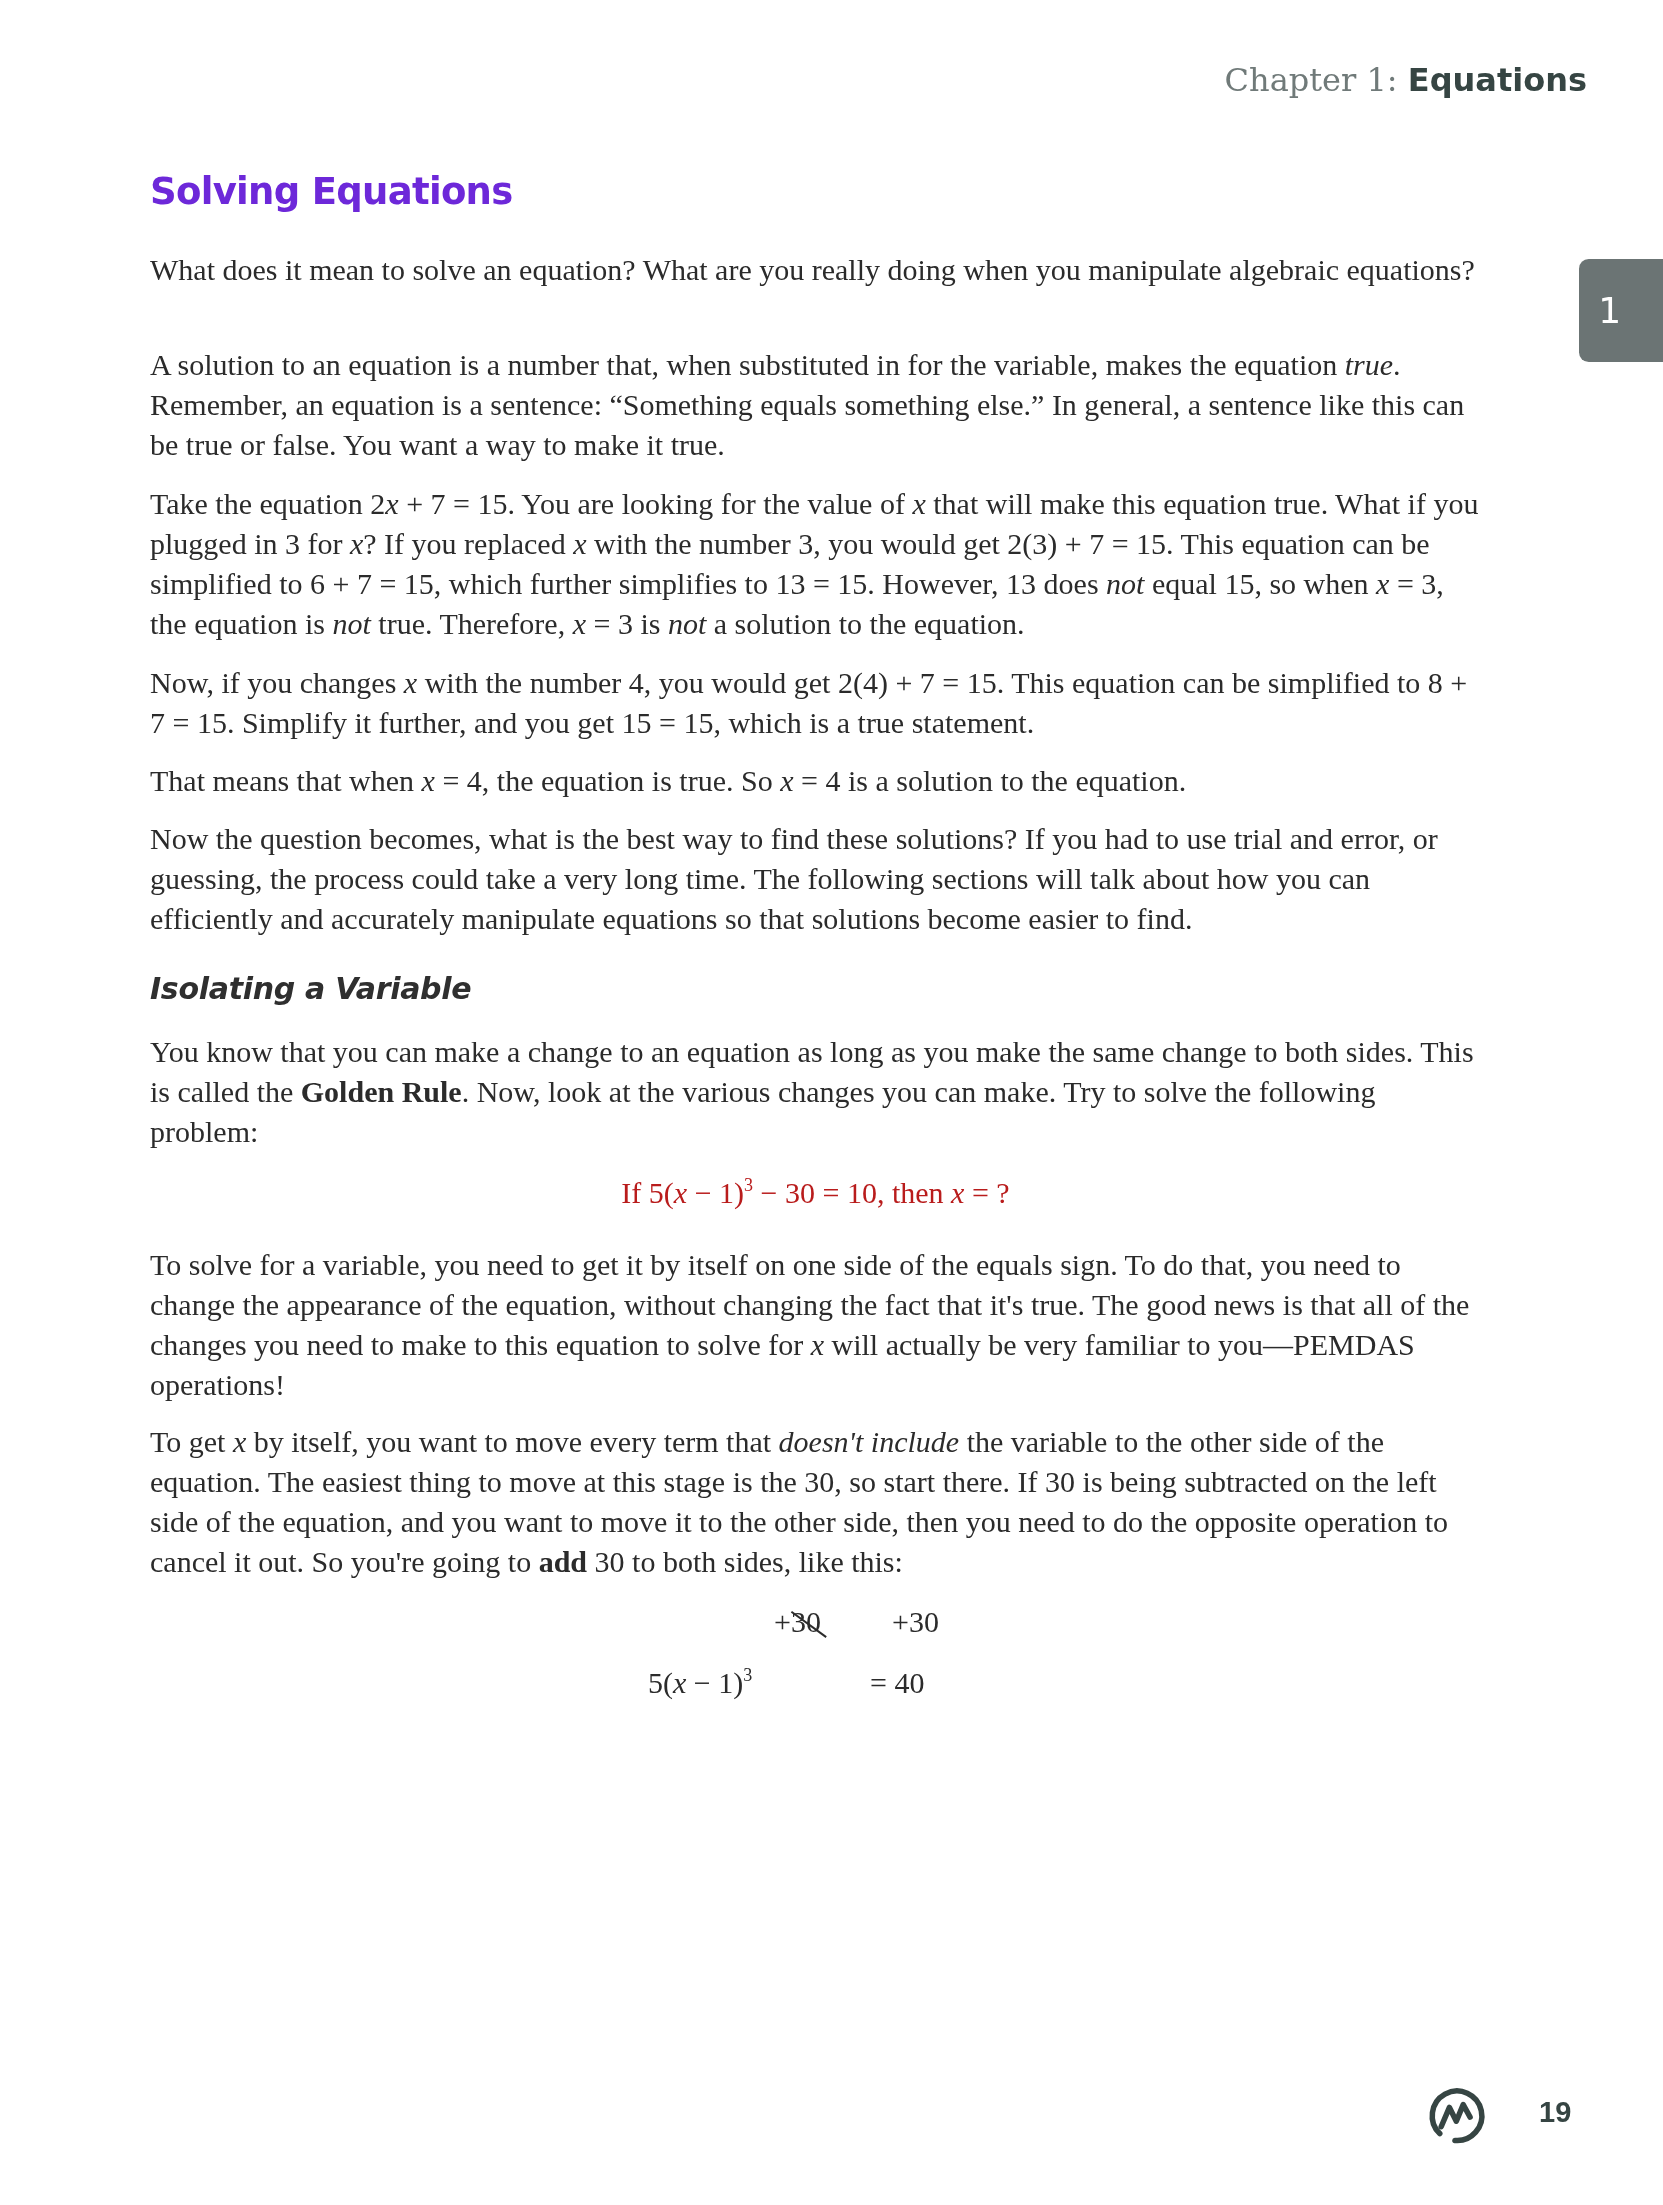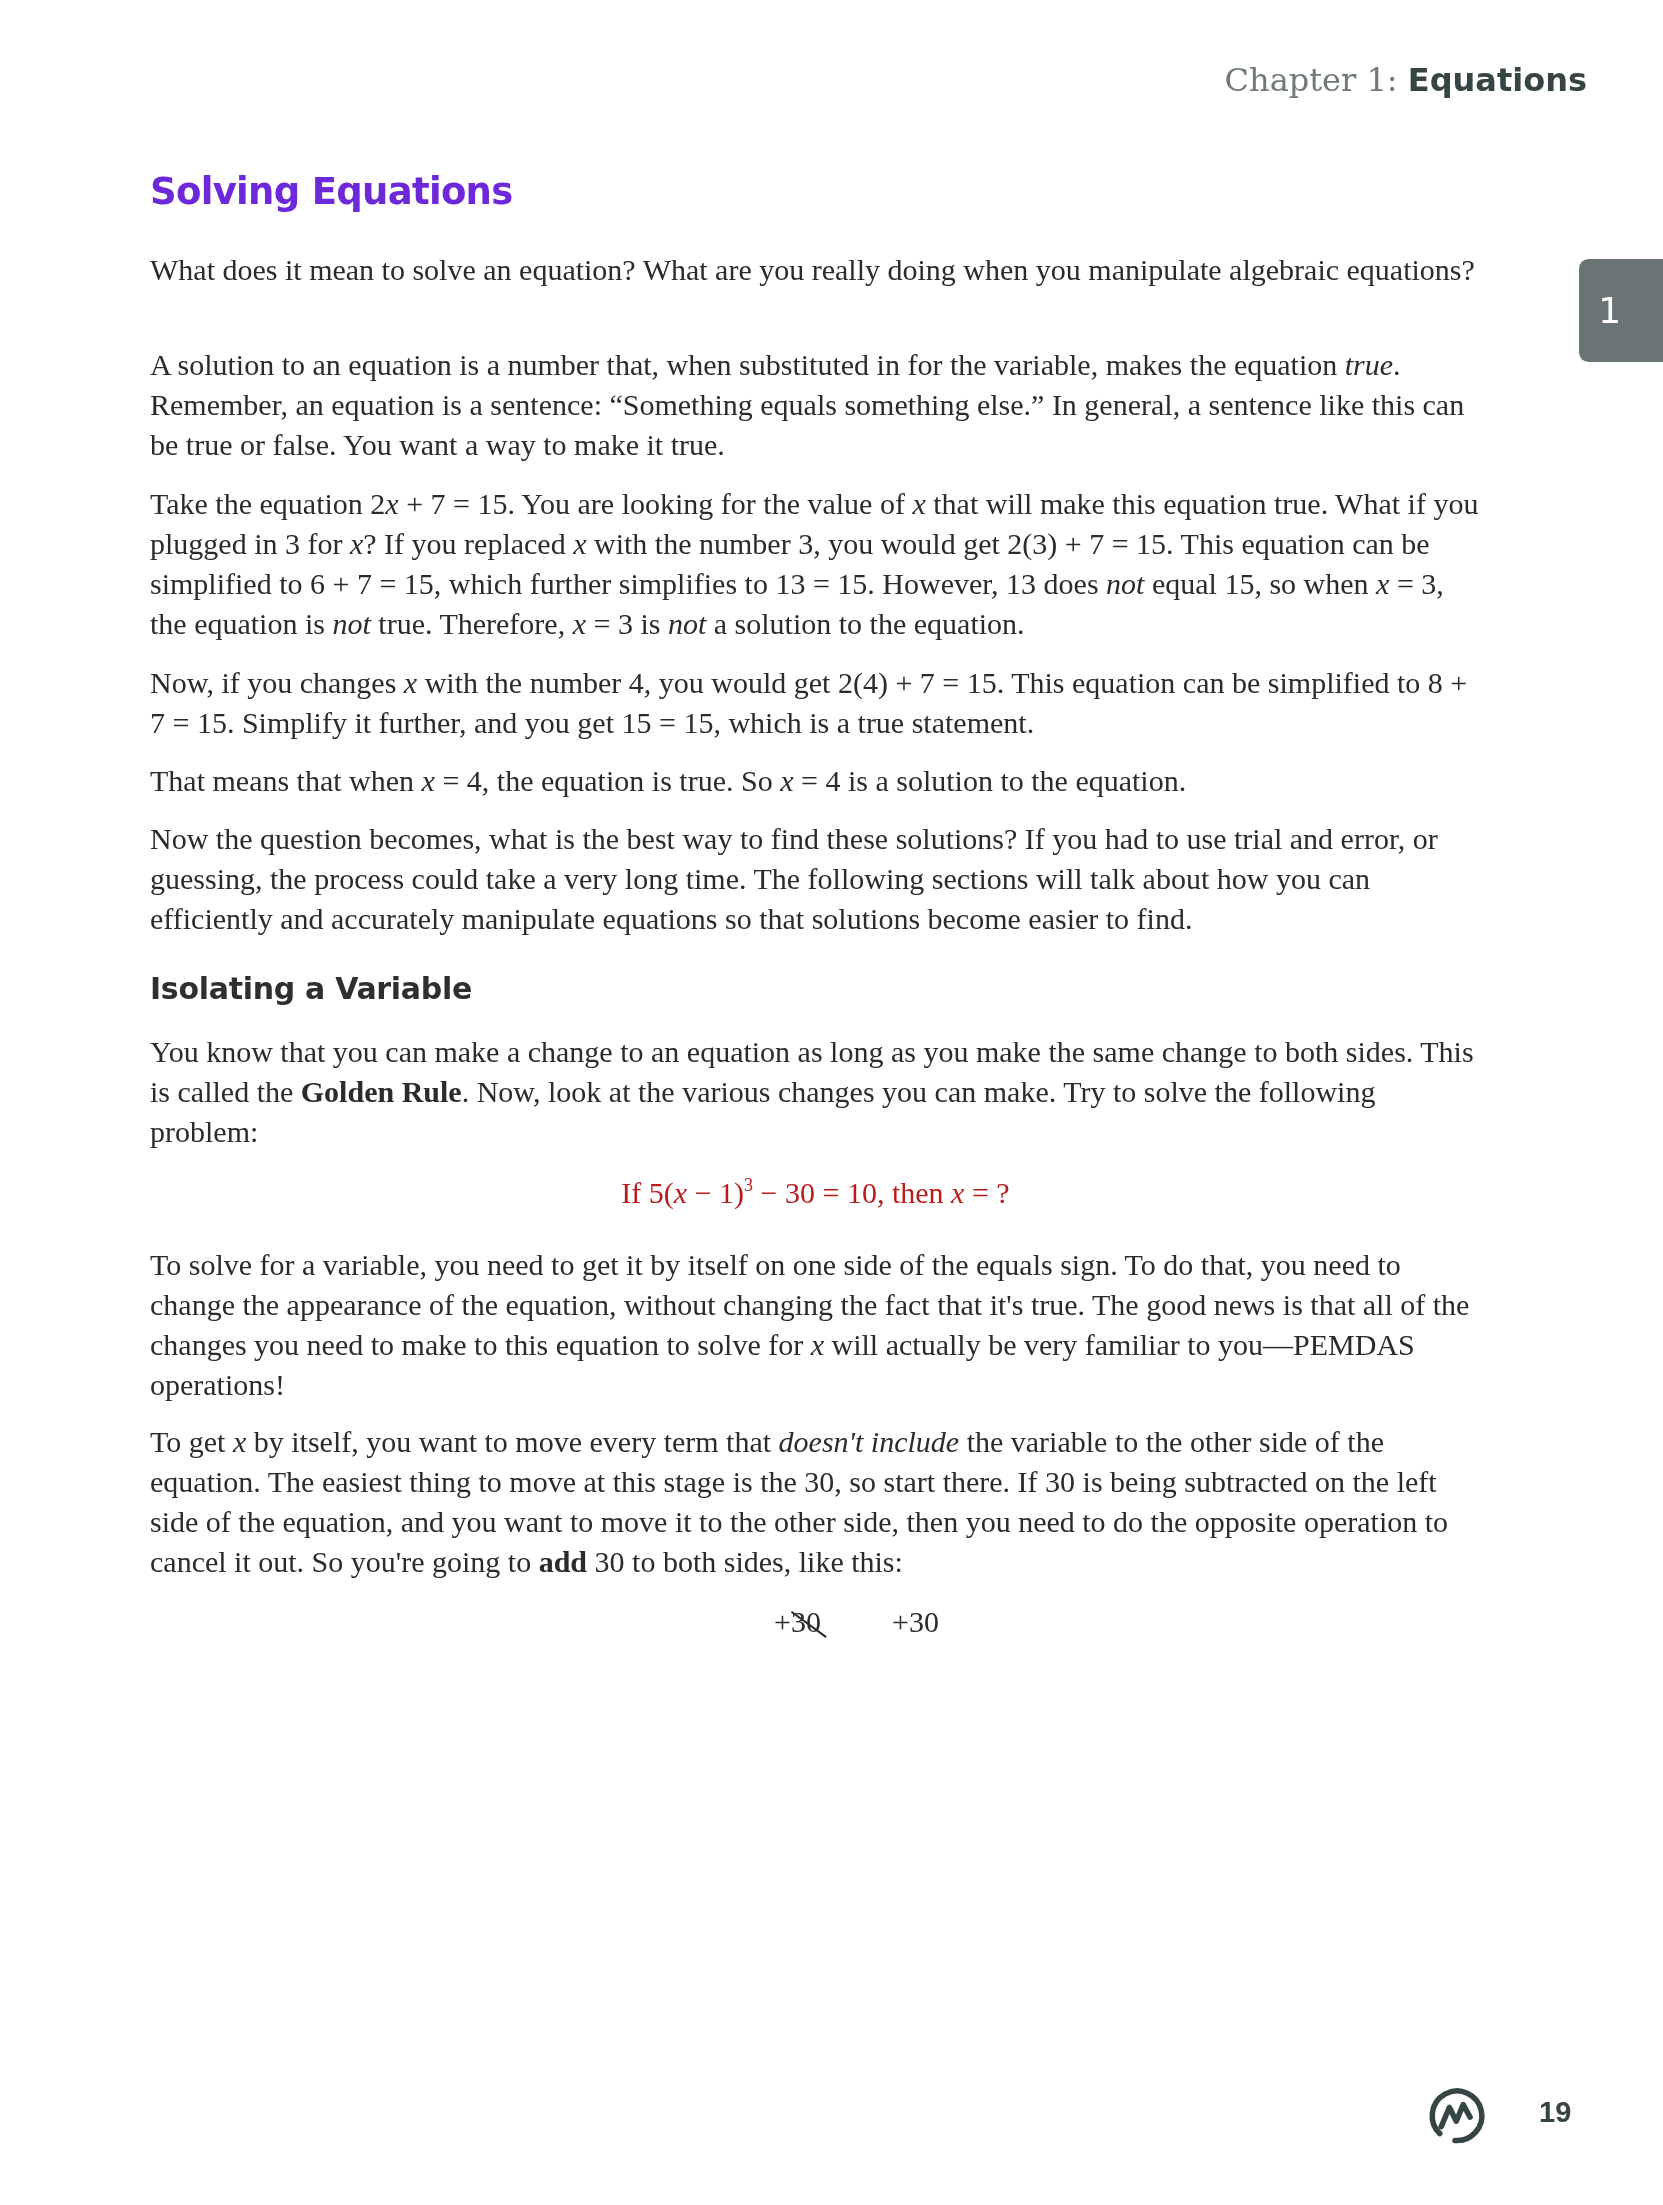--- a/index.html
+++ b/index.html
@@ -98,36 +98,40 @@
   <p class="body" style="top:345px;"><span>A solution to an equation is a number that, when substituted in for the variable, makes the equation </span><i>true</i><span>. Remember, an equation is a sentence: “Something equals something else.” In general, a sentence like this can be true or false. You want a way to make it true.</span></p>
 
   <p class="body" style="top:484px;"><span>Take the equation 2</span><i>x</i><span> + 7 = 15. You are looking for the value of </span><i>x</i><span> that will make this equation true. What if you plugged in 3 for </span><i>x</i><span>? If you replaced </span><i>x</i><span> with the number 3, you would get 2(3) + 7 = 15. This equation can be simplified to 6 + 7 = 15, which further simplifies to 13 = 15. However, 13 does </span><i>not</i><span> equal 15, so when </span><i>x</i><span> = 3, the equation is </span><i>not</i><span> true. Therefore, </span><i>x</i><span> = 3 is </span><i>not</i><span> a solution to the equation.</span></p>
 
   <p class="body" style="top:663px;"><span>Now, if you changes </span><i>x</i><span> with the number 4, you would get 2(4) + 7 = 15. This equation can be simplified to 8 + 7 = 15. Simplify it further, and you get 15 = 15, which is a true statement.</span></p>
 
   <p class="body" style="top:761px;"><span>That means that when </span><i>x</i><span> = 4, the equation is true. So </span><i>x</i><span> = 4 is a solution to the equation.</span></p>
 
   <p class="body" style="top:819px;">Now the question becomes, what is the best way to find these solutions? If you had to use trial and error, or guessing, the process could take a very long time. The following sections will talk about how you can efficiently and accurately manipulate equations so that solutions become easier to find.</p>
 
-  <h2 class="subsection" style="top:971px;">Isolating a Variable</h2>
+  <h2 class="subsection" style="top:971px;font-style:italic;">Isolating a Variable</h2>
 
   <p class="body" style="top:1032px;"><span>You know that you can make a change to an equation as long as you make the same change to both sides. This is called the </span><b>Golden Rule</b><span>. Now, look at the various changes you can make. Try to solve the following problem:</span></p>
 
   <div class="problem math"><span>If 5(</span><i>x</i><span> − 1)</span><sup>3</sup><span> − 30 = 10, then </span><i>x</i><span> = ?</span></div>
 
   <p class="body" style="top:1245px;"><span>To solve for a variable, you need to get it by itself on one side of the equals sign. To do that, you need to change the appearance of the equation, without changing the fact that it's true. The good news is that all of the changes you need to make to this equation to solve for </span><i>x</i><span> will actually be very familiar to you—PEMDAS operations!</span></p>
 
   <p class="body" style="top:1422px;"><span>To get </span><i>x</i><span> by itself, you want to move every term that </span><i>doesn't include</i><span> the variable to the other side of the equation. The easiest thing to move at this stage is the 30, so start there. If 30 is being subtracted on the left side of the equation, and you want to move it to the other side, then you need to do the opposite operation to cancel it out. So you're going to </span><b>add</b><span> 30 to both sides, like this:</span></p>
 </div>
 
 <div class="work math">
   <div class="row">
     <span class="cell" style="left:126px;"><span>+</span><span class="struck">30</span></span>
     <span class="cell" style="left:244px;">+30</span>
   </div>
+  <div class="row" style="margin-top:6.9px;">
+    <span class="cell" style="left:0;"><span>5(</span><i>x</i><span> − 1)</span><sup>3</sup></span>
+    <span class="cell" style="left:222px;">= 40</span>
+  </div>
 </div>
 <div class="work rule"></div>
 
 <svg class="footer-logo" viewBox="0 0 90 90">
   <path d="M20 72 A36 36 0 1 1 42 82" fill="none" stroke="#364543" stroke-width="8" stroke-linecap="round"></path>
   <path d="M22 62 L34 34 L44 54 L54 30 L64 48" fill="none" stroke="#364543" stroke-width="8" stroke-linecap="round" stroke-linejoin="round"></path>
 </svg>
 <div class="page-number">19</div>
 
 

